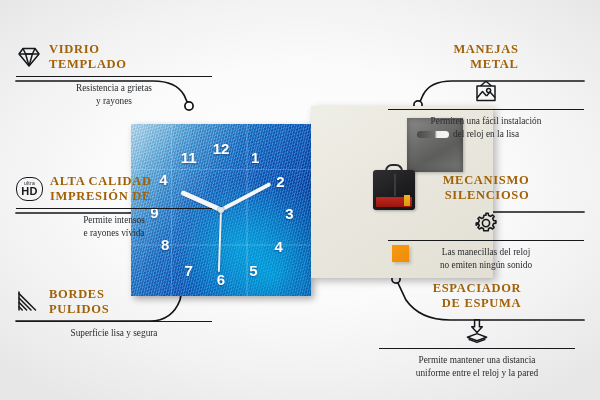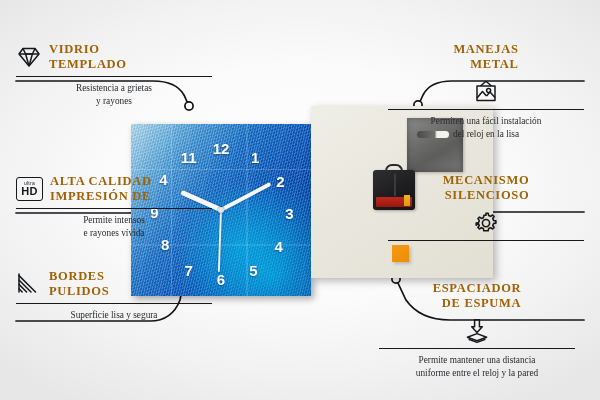--- a/index.html
+++ b/index.html
@@ -93,21 +93,21 @@
     font-family:"Liberation Serif", serif; font-size:12.5px; font-weight:700;
     letter-spacing:.055em; color:#a16207; line-height:1.18; text-transform:uppercase;
   }
   .rule { height:1.6px; background:#16181b; margin:4px 0 5px; }
   .co-desc { font-family:"Liberation Serif", serif; font-size:9.3px; color:#2a2c2f; line-height:1.34;text-align:center; }
 
   .ico { width:26px; height:26px; flex:0 0 26px; display:block; }
   .ico svg { display:block; width:26px; height:26px; }
 
   .hd-badge {
-    width:27px; height:24px; flex:0 0 27px; border:1.6px solid #16181b; border-radius:3px;
+    width:27px; height:24px; flex:0 0 27px; border:1.6px solid #16181b; border-radius:11px;
     display:flex; flex-direction:column; align-items:center; justify-content:center; line-height:1;
     font-family:"Liberation Sans", sans-serif; color:#16181b;
   }
   .hd-badge .u { font-size:5px; letter-spacing:.06em; }
   .hd-badge .h { font-size:11px; font-weight:700; letter-spacing:.02em; }
 
   
   #wires { position:absolute; inset:0; width:600px; height:400px; }
 </style>
 </head>
@@ -201,21 +201,21 @@
       <div>
         <div class="co-title">ALTA CALIDAD</div>
         <div class="co-title">IMPRESIÓN DE</div>
       </div>
     </div>
     <div class="rule"></div>
     <div class="co-desc">Permite intensos</div>
     <div class="co-desc">e rayones vívida</div>
   </div>
 
-  <div class="callout left" style="left:16px; top:269px;">
+  <div class="callout left" style="left:16px; top:287px;">
     <div class="co-head">
       <span class="ico">
         <svg viewBox="0 0 26 26">
             <g stroke="#16181b" stroke-width="1.5" stroke-linecap="round">
           <path d="M3 3 L3 21"></path>
               <path d="M3 4.6 L19.5 21"></path>
               <path d="M3 9 L15 21"></path>
               <path d="M3 13.4 L10.6 21"></path>
               <path d="M3 17.8 L6.2 21"></path>
         </g>
@@ -263,20 +263,22 @@
       <span class="ico">
         <svg viewBox="0 0 26 26">
             <g fill="none" stroke="#16181b" stroke-width="1.6" stroke-linejoin="round">
           <path d="M13 3.2 l2.2 0 .45 2.35 1.95.8 1.95-1.35 1.55 1.55-1.35 1.95.8 1.95 2.35.45 0 2.2-2.35.45-.8 1.95 1.35 1.95-1.55 1.55-1.95-1.35-1.95.8-.45 2.35-2.2 0-2.2 0-.45-2.35-1.95-.8-1.95 1.35-1.55-1.55 1.35-1.95-.8-1.95L3.2 15.2l0-2.2 2.35-.45.8-1.95L4.99 8.65 6.55 7.1 8.5 8.45l1.95-.8.45-2.35 2.1 0Z"></path>
           <circle cx="13" cy="13.1" r="3.6"></circle>
         </g>
           </svg>
       </span>
     </div>
     <div class="rule"></div>
+    <div class="co-desc">Las manecillas del reloj</div>
+    <div class="co-desc">no emiten ningún sonido</div>
   </div>
 
   <div class="callout right" style="left:379px; top:281px;">
     <div class="co-head">
       <div>
         <div class="co-title">ESPACIADOR</div>
         <div class="co-title">DE ESPUMA</div>
       </div>
       <span class="ico">
         <svg viewBox="0 0 26 26">

